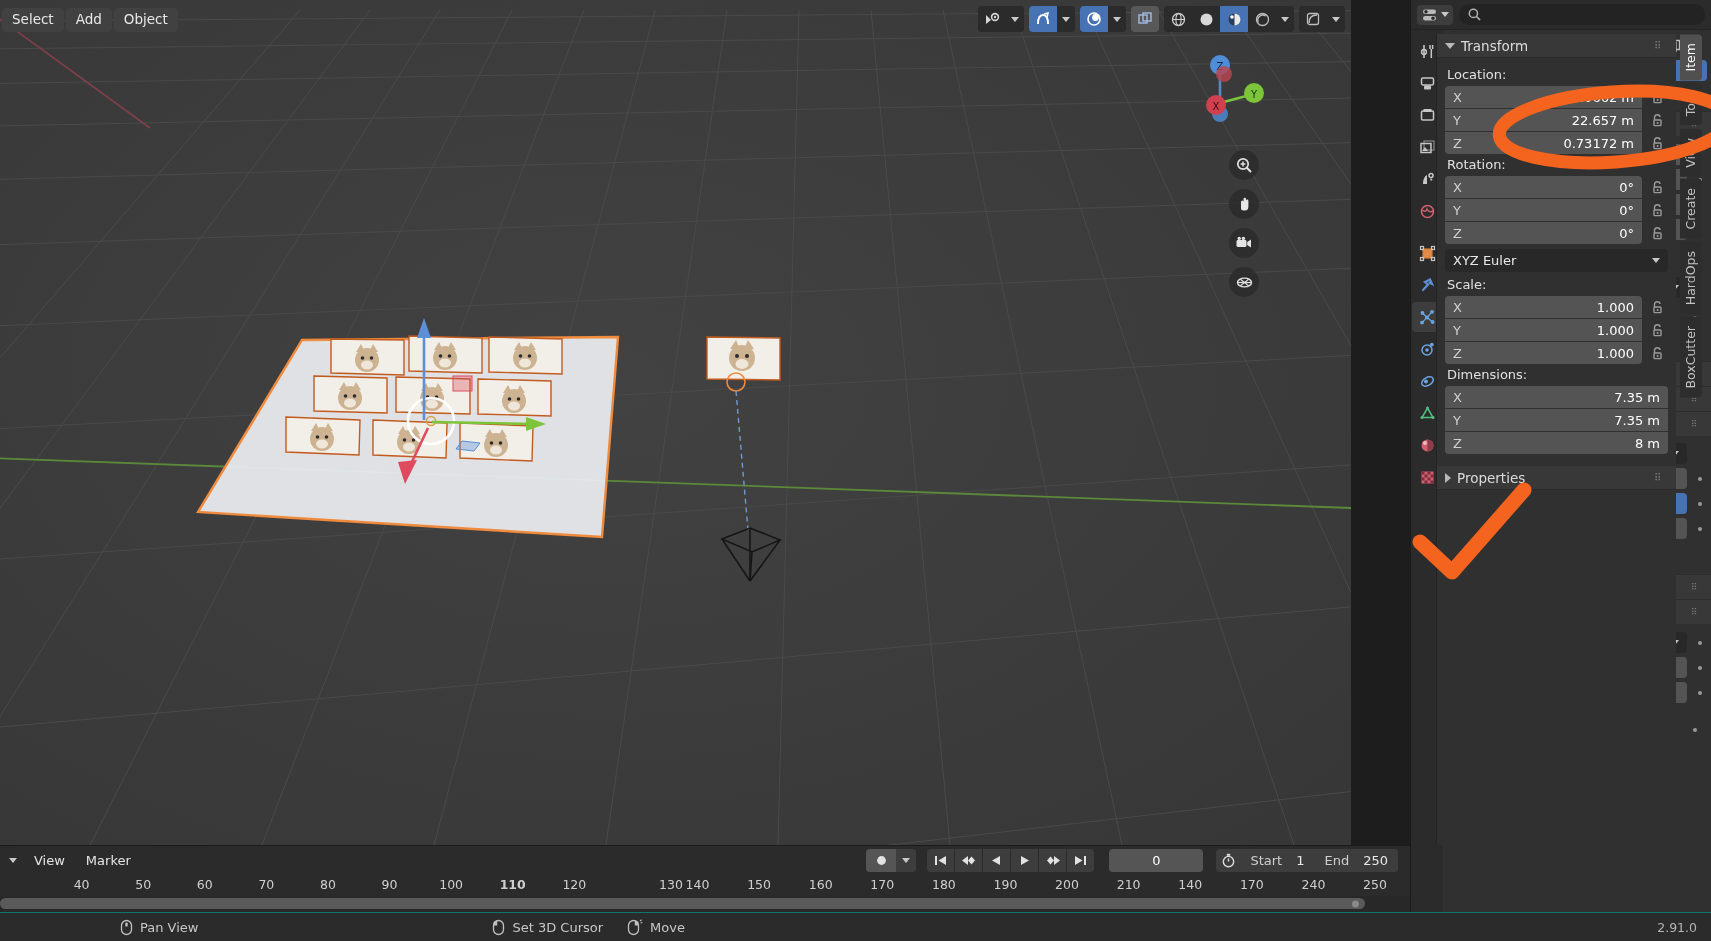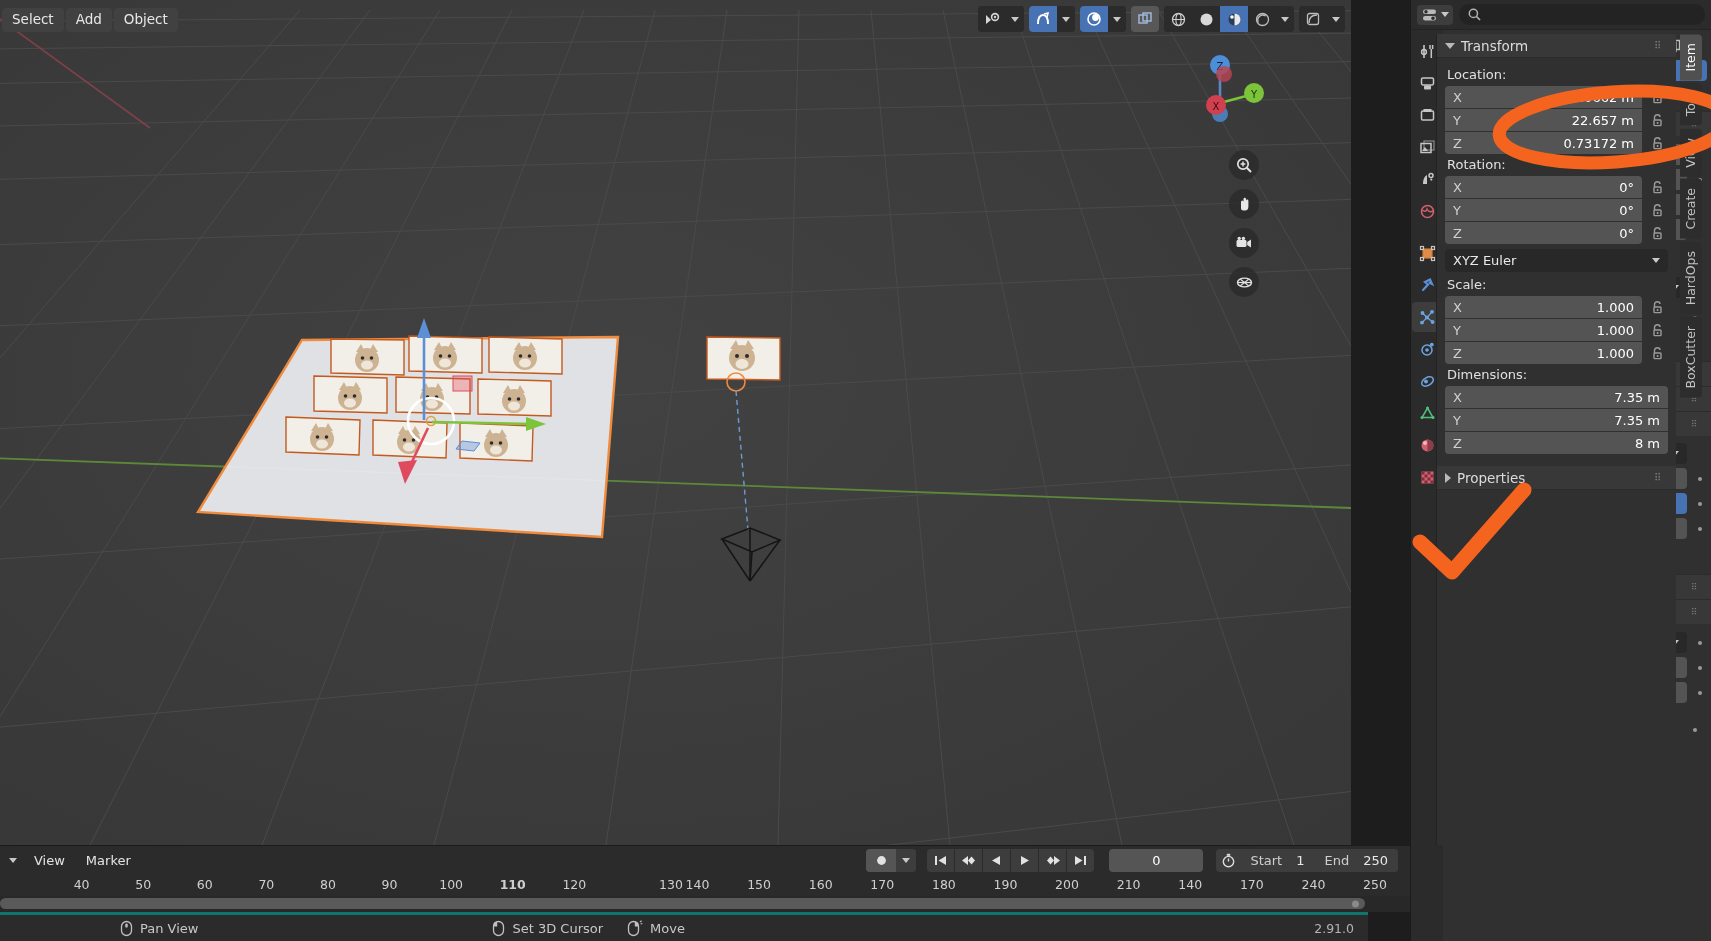--- a/index.html
+++ b/index.html
@@ -202,23 +202,23 @@
   #tl-ruler { position: relative; height: 22px; background: #2b2b2b; }
   .tick-lbl { position: absolute; top: 3px; font-size: 12.5px; color: #cfcfcf; transform: translateX(-50%); }
   #tl-track { position: relative; height: 17px; background: #282828; }
   #tl-scroll {
     position: absolute; left: 0; top: 2px; height: 11px; background: #5a5a5a; border-radius: 6px;
   }
   #tl-scroll-knob { position: absolute; right: 6px; top: 50%; transform: translateY(-50%); width: 7px; height: 7px; border-radius: 50%; background: #8a8a8a; }
 
   
   #statusbar {
-    position: absolute; left: 0; top: 912px; width: 1368px; height: 29px;
+    position: absolute; left: 0; top: 912px; width: 1711px; height: 29px;
     background: #2b2b2b; display: flex; align-items: center; font-size: 13px; color: #c8c8c8;
-    border-top: 3px solid #0f766e;
+    border-top: 1px solid #0f766e;
   }
   .sb-item { display: flex; align-items: center; gap: 7px; }
   .sb-ver { margin-left: auto; margin-right: 14px; color: #b4b4b4; font-size: 12.5px; }
 
   
   #annot { position: absolute; left: 0; top: 0; width: 1711px; height: 941px; pointer-events: none; z-index: 60; }
 </style>
 </head>
 <body>
 

